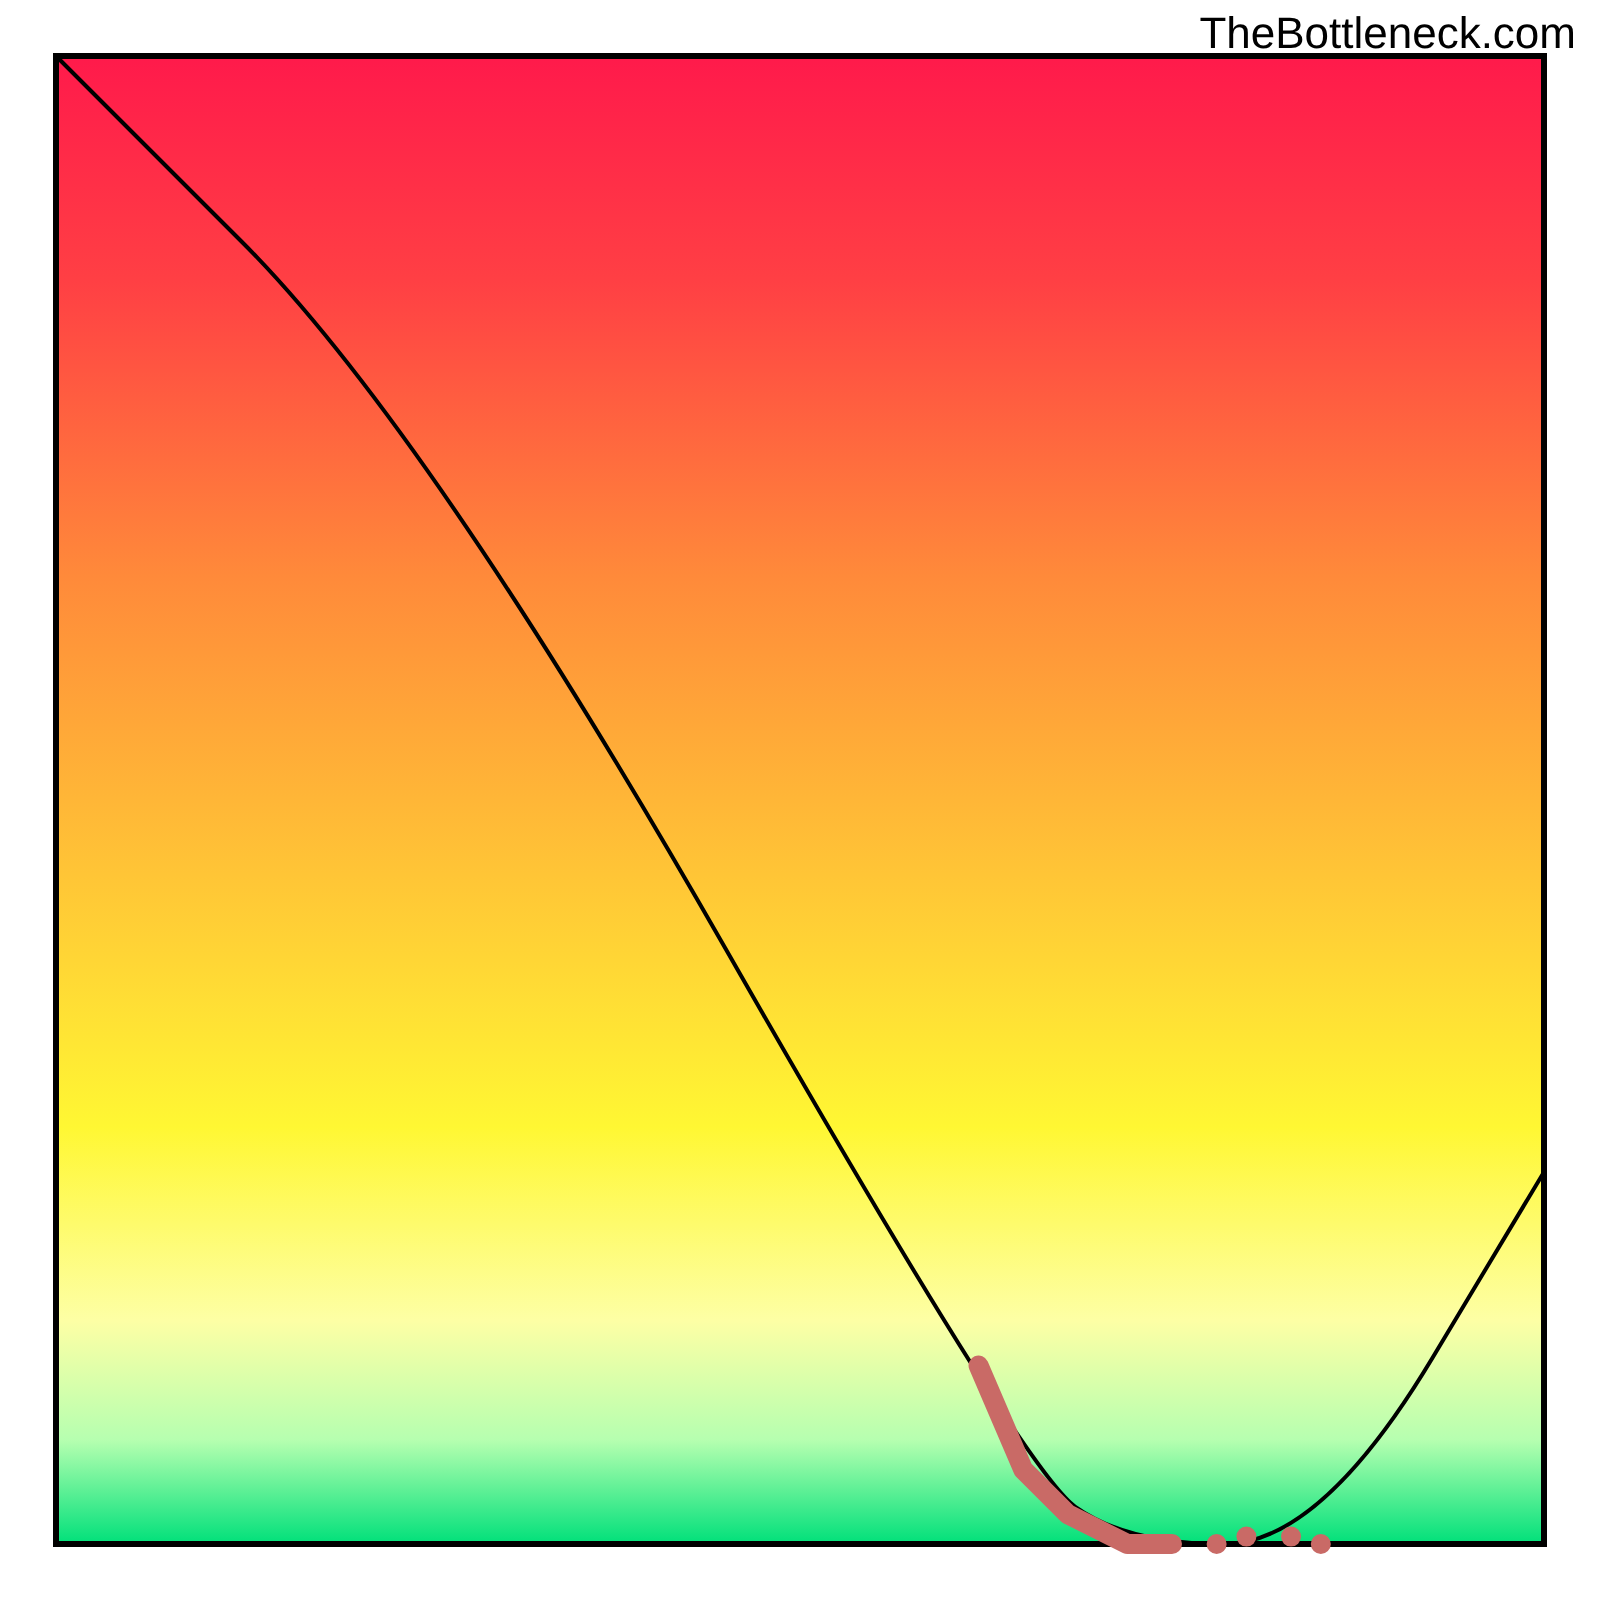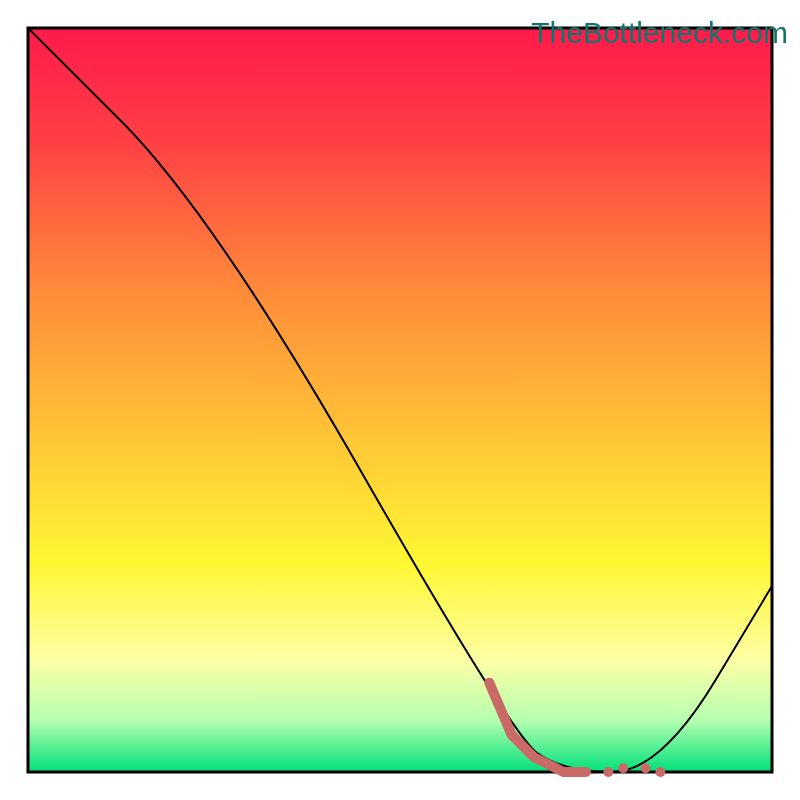--- a/index.html
+++ b/index.html
@@ -11,24 +11,24 @@
     overflow: hidden;
     font-family: Arial, sans-serif;
   }
   .container {
     position: relative;
     width: 800px;
     height: 800px;
   }
   .attribution {
     position: absolute;
-    top: 16px;
+    top: 4px;
     right: 12px;
-    color: #0f766e;
-    font-size: 30px;
+    color: #000000;
+    font-size: 22px;
     font-weight: 500;
     z-index: 10;
   }
   svg {
     display: block;
   }
 </style>
 </head>
 <body>
 

